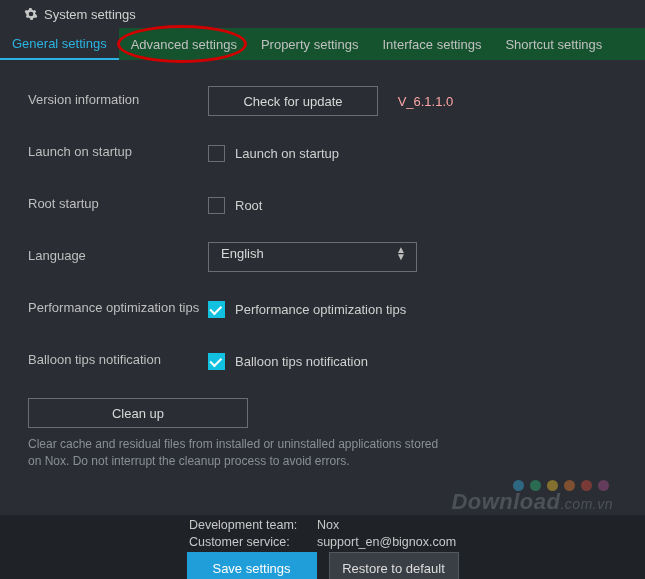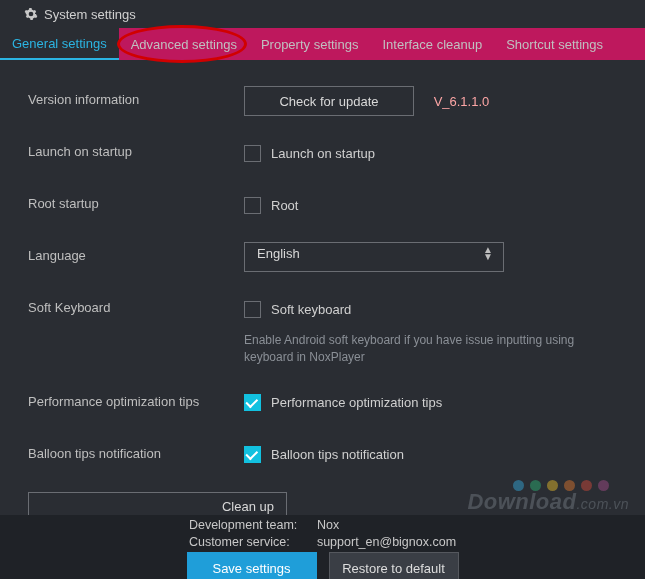--- a/index.html
+++ b/index.html
@@ -20,21 +20,21 @@
     padding: 0 24px;
     background: #2a2d33;
     color: #d0d0d0;
     font-size: 13px;
     gap: 6px;
   }
   .tabs {
     display: flex;
     align-items: center;
     height: 32px;
-    background: #be185d;
+    background: #14532d;
     gap: 0;
     position: relative;
   }
   .tab {
     padding: 0 12px;
     height: 32px;
     display: flex;
     align-items: center;
     color: #c0c0c0;
     cursor: pointer;
@@ -55,21 +55,20 @@
     top: -3px;
     pointer-events: none;
   }
   .content {
     padding: 26px 28px 10px 28px;
   }
   .row {
     display: flex;
     align-items: flex-start;
     margin-bottom: 22px;
-    gap: 36px;
   }
   .label-col {
     width: 180px;
     flex-shrink: 0;
     color: #bfbfbf;
     padding-top: 6px;
     font-size: 13px;
   }
   .ctrl-col {
     flex: 1;
@@ -123,42 +122,41 @@
   }
   .check-label { color: #d0d0d0; }
   .help-text {
     color: #8a8f96;
     font-size: 12px;
     margin-top: 8px;
     line-height: 1.4;
     max-width: 420px;
   }
   .select {
-    width: 260px;
+    width: 209px;
     height: 30px;
     border: 1px solid #6a6d73;
     background: transparent;
     color: #d8d8d8;
     display: flex;
     align-items: center;
     justify-content: space-between;
     padding: 0 10px 8px 12px;
     cursor: pointer;
   }
   .select-arrows {
     font-size: 10px;
     line-height: 7px;
     color: #bfbfbf;
     display: flex;
     flex-direction: column;
     gap: 0px;
   }
   .cleanup-btn {
-    width: 259px;
-    justify-content: flex-end;
+    width: 220px;
   }
   .footer {
     position: absolute;
     left: 0; right: 0; bottom: 0;
     height: 64px;
     background: #1f2227;
     display: flex;
     align-items: center;
     padding: 0 14px;
     flex-direction: column;
@@ -186,21 +184,21 @@
     padding: 0 4px;
     background: #3a3e45;
     color: #ddd;
     border: 1px solid #55585e;
     font-size: 13px;
     cursor: pointer;
     min-width: 130px;
   }
   .watermark {
     position: absolute;
-    right: 16px;
+    right: 32px;
     bottom: 64px;
     font-size: 22px;
     font-weight: bold;
     font-style: italic;
     color: rgba(180,190,200,0.25);
     pointer-events: none;
     letter-spacing: 0.5px;
   }
   .watermark .sub { font-size: 14px; font-weight: normal; }
   .dots {
@@ -234,21 +232,21 @@
   <div class="tab active">
       <span>General settings</span>
     </div>
   <div class="tab">
       <span>Advanced settings</span>
     </div>
   <div class="tab">
       <span>Property settings</span>
     </div>
   <div class="tab">
-      <span>Interface cleanup</span>
+      <span>Interface settings</span>
     </div>
   <div class="tab">
       <span>Shortcut settings</span>
     </div>
   <div class="highlight-ring"></div>
 </div>
 
 <div class="content">
 
   <div class="row">
@@ -287,30 +285,20 @@
       <div class="select">
         <span>English</span>
         <span class="select-arrows">
             <span>▲</span>
             <span>▼</span>
           </span>
       </div>
     </div>
   </div>
 
-  <div class="row">
-    <div class="label-col">Soft Keyboard</div>
-    <div class="ctrl-col">
-      <div class="check-row">
-        <span class="checkbox"></span>
-        <span class="check-label">Soft keyboard</span>
-      </div>
-      <div class="help-text">Enable Android soft keyboard if you have issue inputting using keyboard in NoxPlayer</div>
-    </div>
-  </div>
 
   <div class="row">
     <div class="label-col">Performance optimization tips</div>
     <div class="ctrl-col">
       <div class="check-row">
         <span class="checkbox checked"></span>
         <span class="check-label">Performance optimization tips</span>
       </div>
     </div>
   </div>

